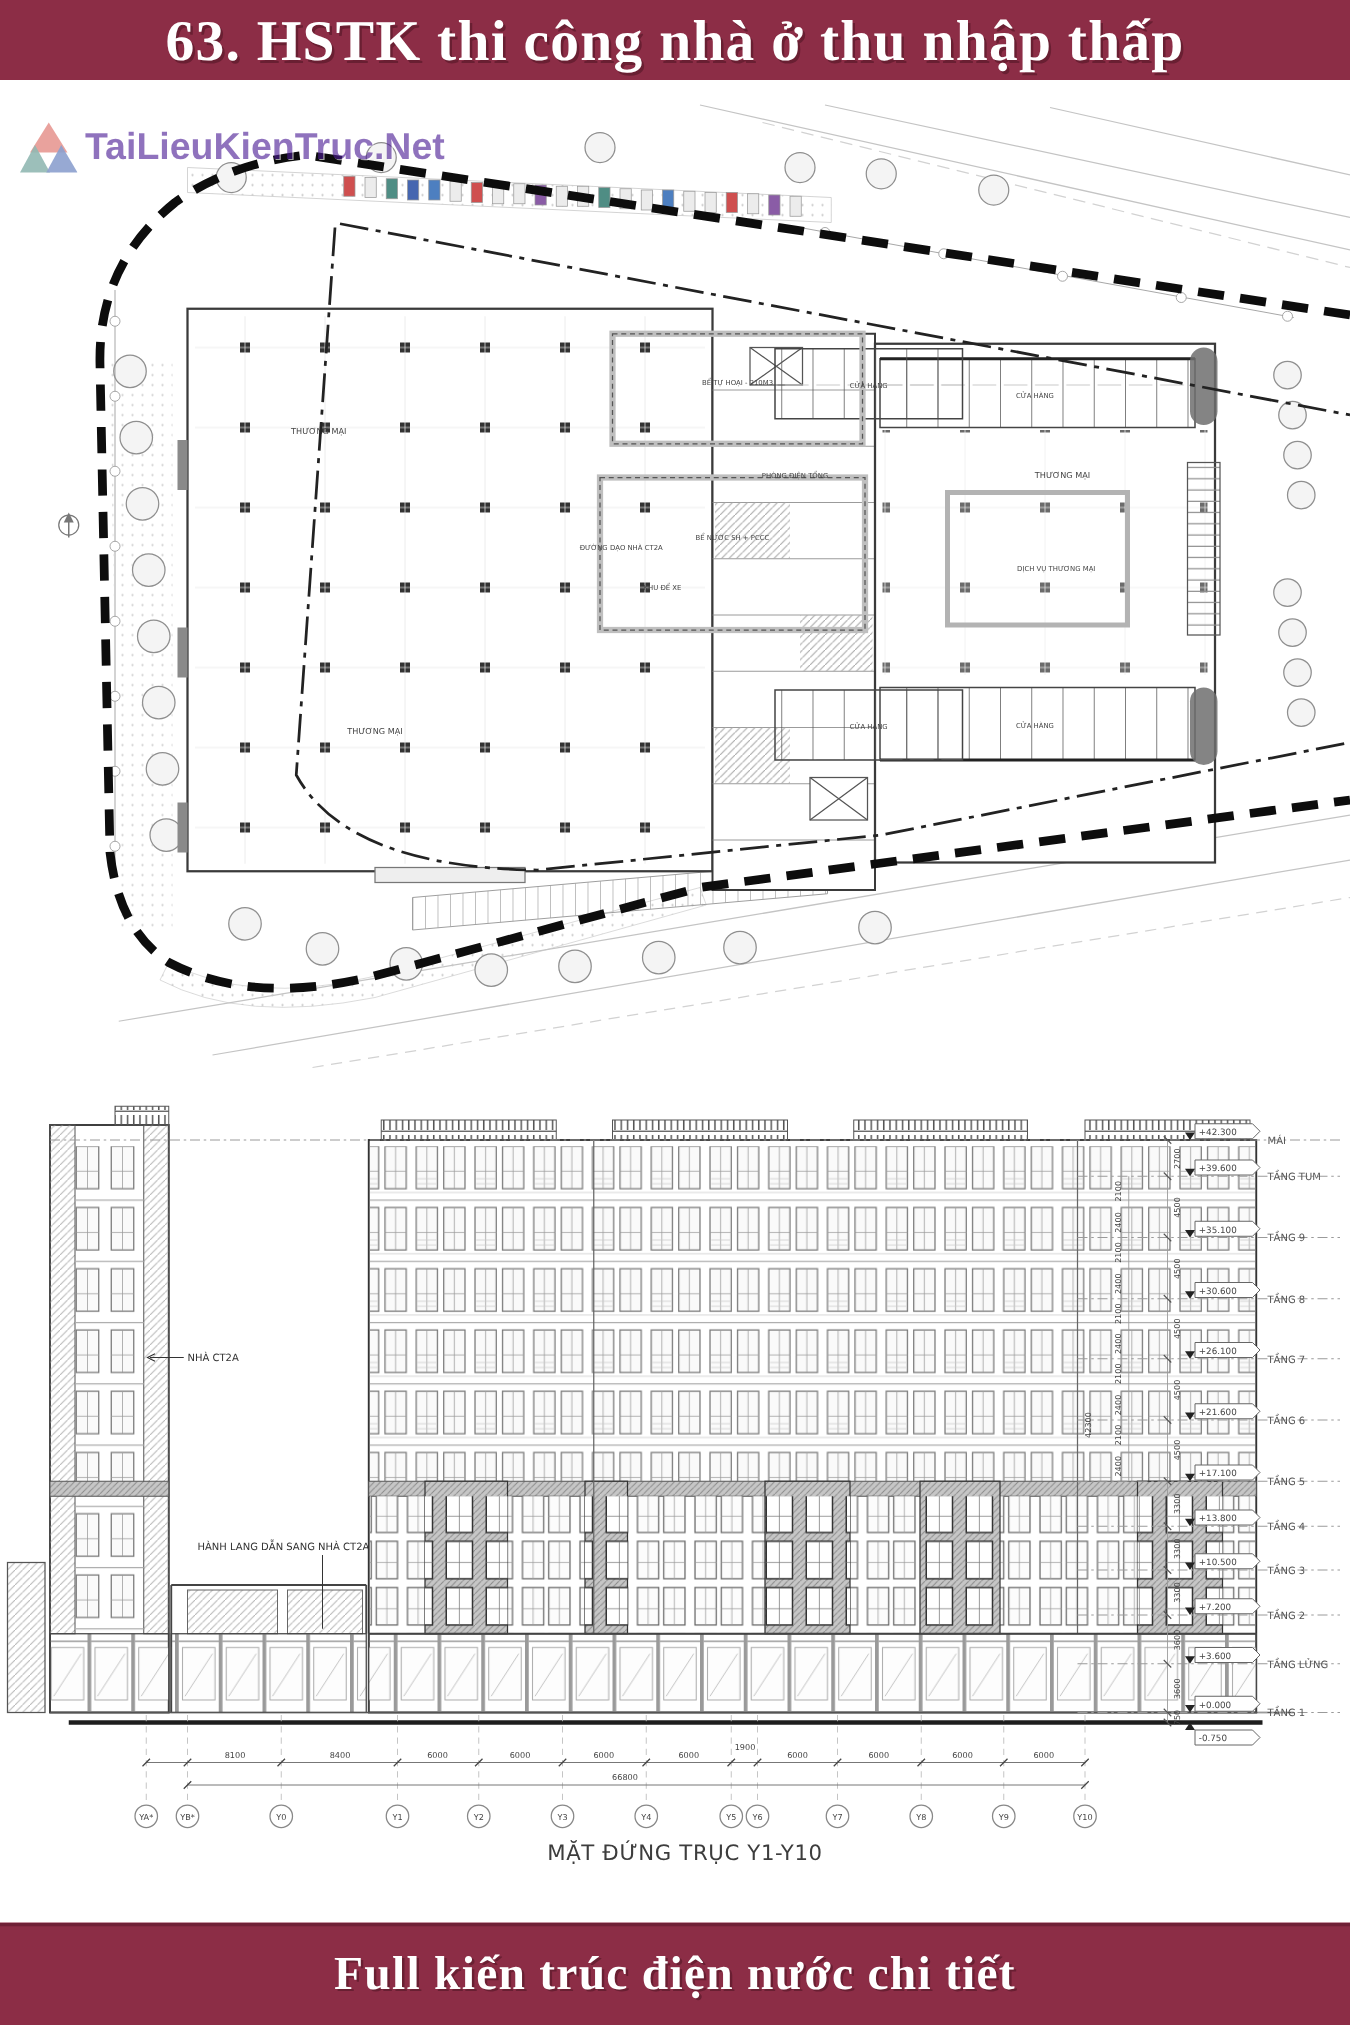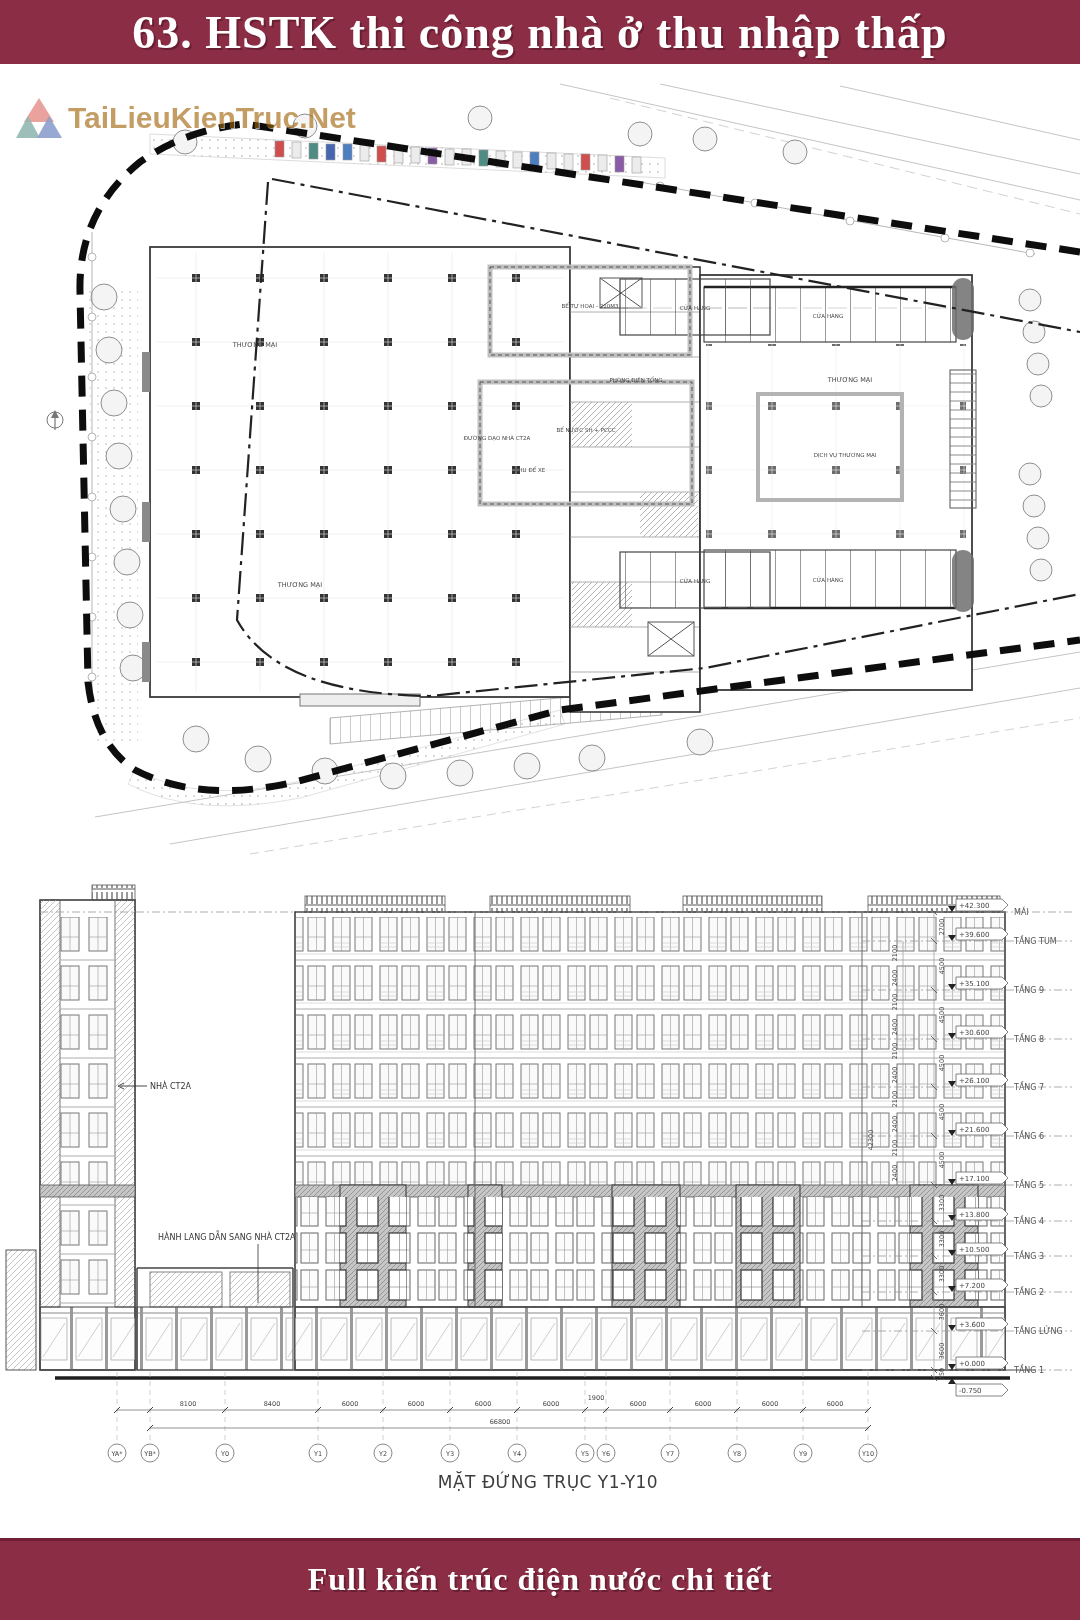--- a/index.html
+++ b/index.html
@@ -7,29 +7,29 @@
     width:1080px;height:1620px;position:relative;overflow:hidden;
     background:#ffffff;font-family:"DejaVu Sans",sans-serif;
   }
   .banner{
     position:absolute;left:0;width:1080px;background:#8c2d46;color:#fff;
     display:flex;align-items:center;justify-content:center;
     font-family:"Liberation Serif",serif;font-weight:bold;
     text-shadow:2px 2px 0 rgba(40,5,15,.35);
   }
   #hdr{top:0;height:64px;font-size:46px;letter-spacing:1px;}
-  #ftr{top:1538px;height:82px;font-size:32px;letter-spacing:1px;
+  #ftr{top:1538px;height:82px;font-size:38px;letter-spacing:1px;
        box-shadow:inset 0 3px 0 rgba(60,10,25,.35);}
   #wm{
     position:absolute;top:96px;left:16px;z-index:30;display:flex;align-items:center;
     gap:6px;opacity:.62;pointer-events:none;
   }
   #wm .wmtext{
     font-family:"Liberation Sans",sans-serif;font-weight:bold;font-size:30px;
-    color:#a16207;text-shadow:1px 1px 0 #ffffff;
+    color:#4c1d95;text-shadow:1px 1px 0 #ffffff;
   }
   svg{position:absolute;left:0;}
   svg text{font-family:"DejaVu Sans",sans-serif;fill:#444;}
   .t5{font-size:5.5px;} .t6{font-size:6.5px;} .t7{font-size:7px;}
   .t8{font-size:8px;fill:#333;} .lvname{font-size:8px;fill:#555;}
   .cap{font-size:17px;fill:#3d3d3d;letter-spacing:.5px;}
 </style>
 </head>
 <body>
 

